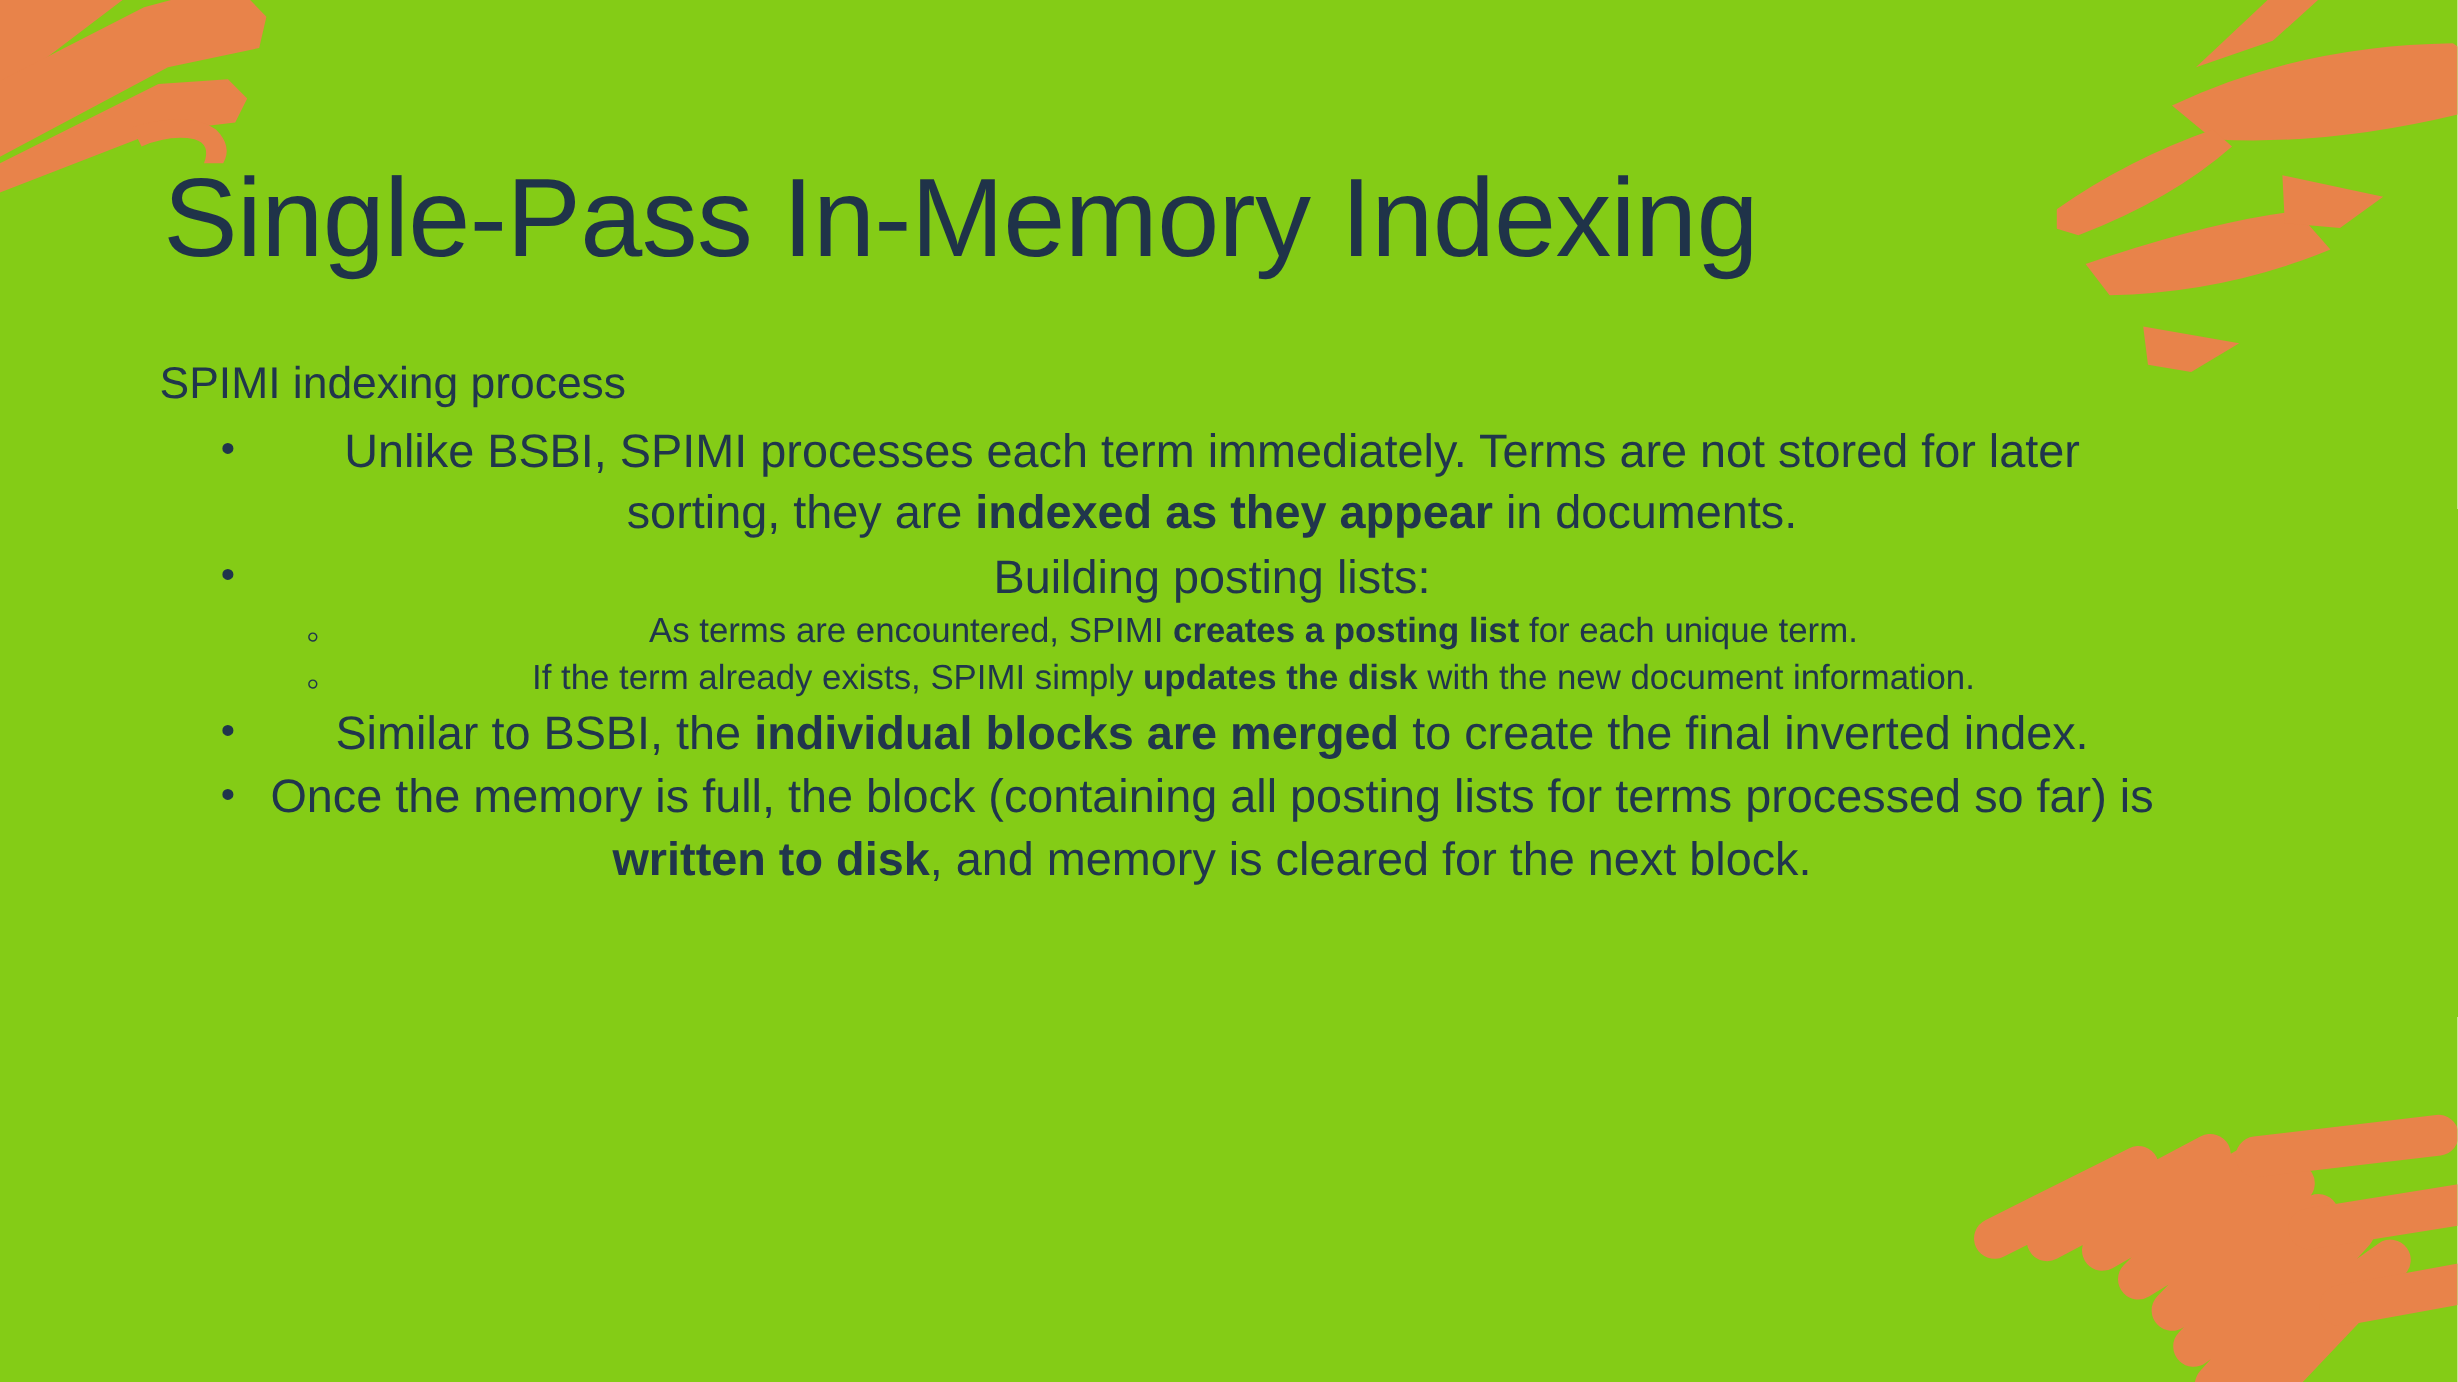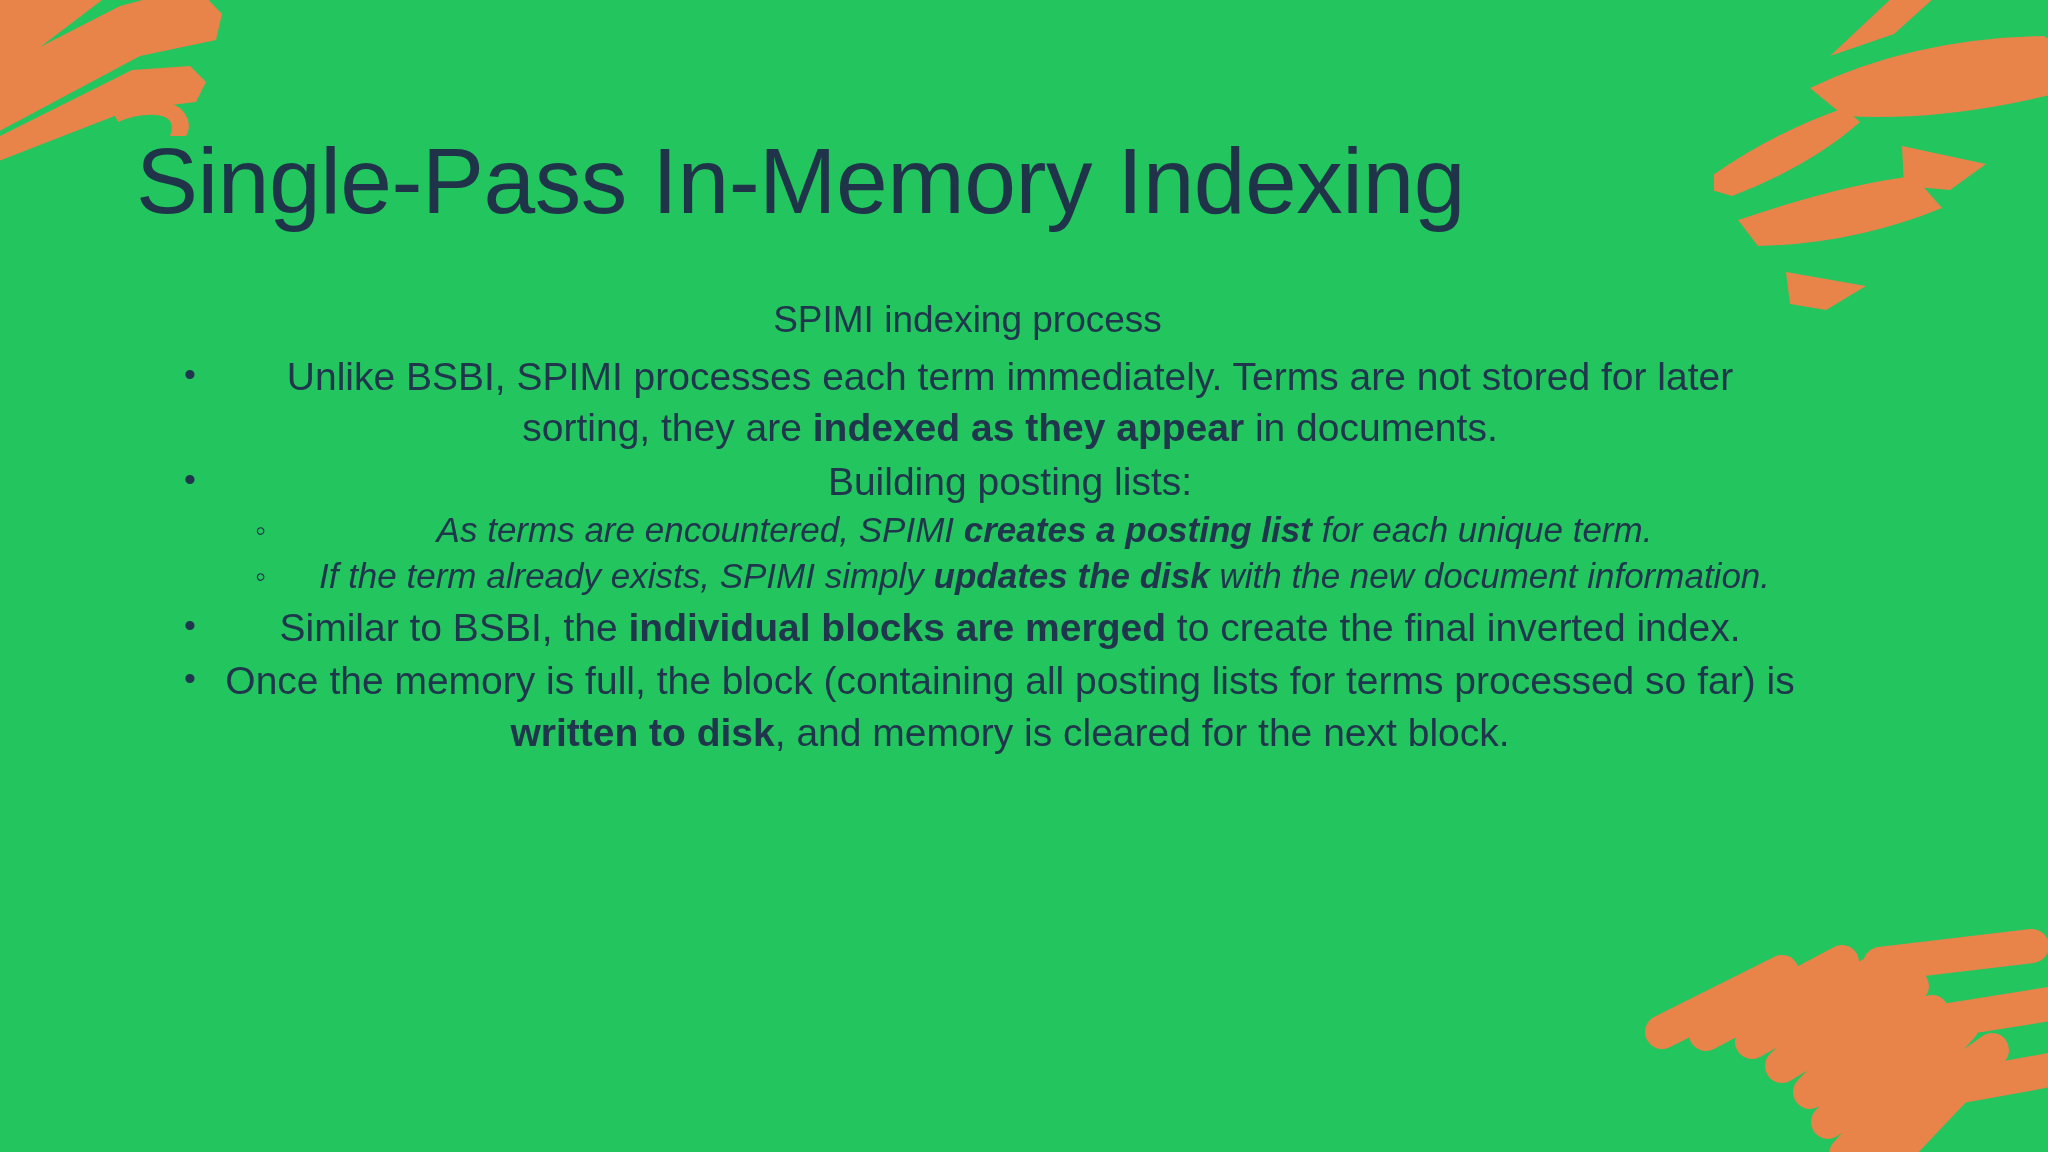--- a/index.html
+++ b/index.html
@@ -4,21 +4,21 @@
 <style>
   html, body {
     margin: 0;
     padding: 0;
     background: #ffffff;
   }
   #slide {
     position: relative;
     width: 2048px;
     height: 1152px;
-    background: #22c55e;
+    background: #84cc16;
     overflow: hidden;
     font-family: "Liberation Sans", sans-serif;
   }
 
   
   .deco {
     position: absolute;
     pointer-events: none;
   }
   .deco-tl { left: -10px; top: -20px; width: 300px; height: 200px; }
@@ -48,21 +48,20 @@
     color: #20364c;
     font-size: 37px;
     line-height: 1.33;
   }
 
   .lead {
     font-size: 37px;
     line-height: 1.32;
     margin: 0 0 6px 0;
     padding-left: 3px;
-    text-align: center;
   }
 
   ul.lvl1 {
     list-style: none;
     margin: 0;
     padding: 0 0 0 48px;
   }
   ul.lvl1 > li {
     position: relative;
     padding-left: 40px;
@@ -83,23 +82,22 @@
 
   ul.lvl2 {
     list-style: none;
     margin: 0;
     padding: 0 0 0 30px;
   }
   ul.lvl2 > li {
     position: relative;
     padding-left: 39px;
     margin: 0;
-    font-size: 35px;
+    font-size: 29px;
     line-height: 1.32;
-    font-style: italic;
   }
   ul.lvl2 > li > .txt::before {
     content: "\25E6";
     position: absolute;
     left: 7px;
     top: 0;
     font-size: 32px;
     line-height: 1.45;
     color: #20364c;
   }

